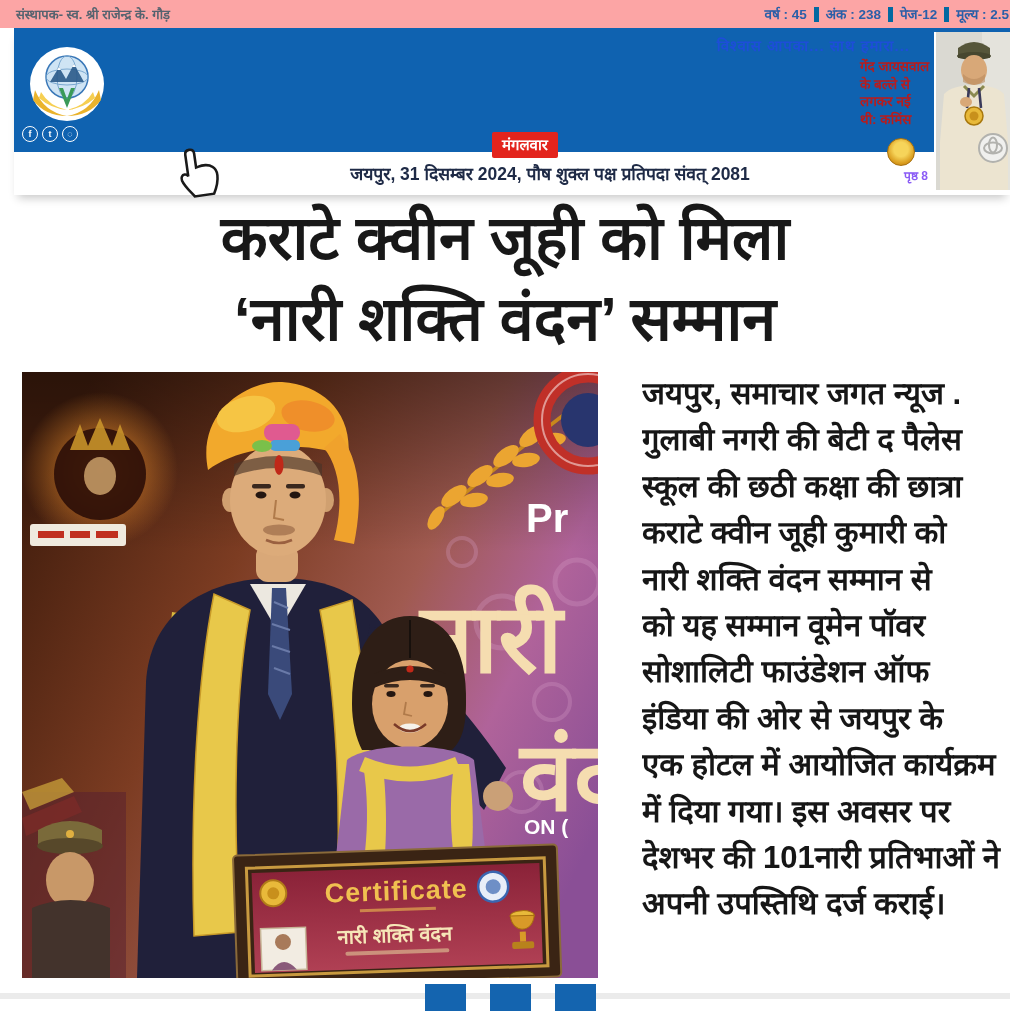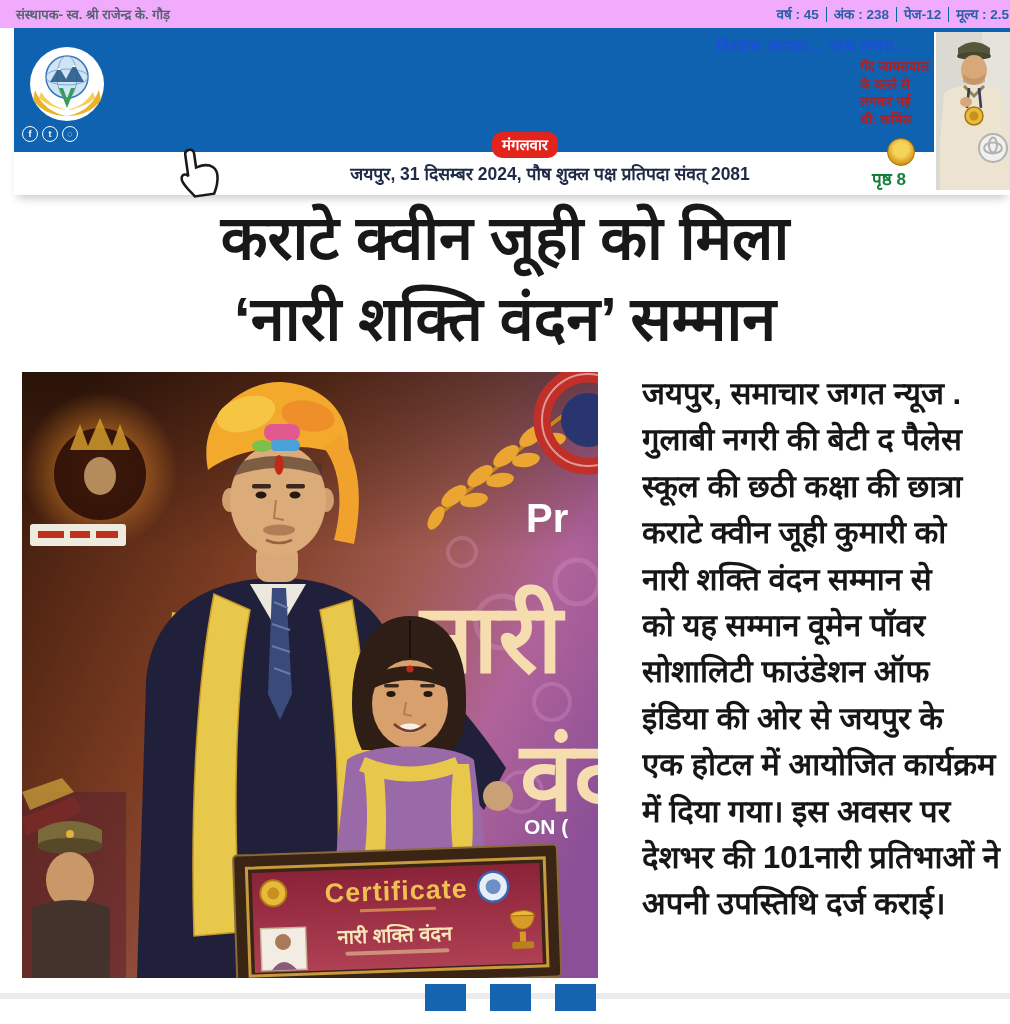--- a/index.html
+++ b/index.html
@@ -1,39 +1,39 @@
 <!DOCTYPE html>
 <html><head>
 <meta charset="utf-8">
 <style>
   html,body{margin:0;padding:0;background:#ffffff;}
   body{font-family:"Liberation Sans","DejaVu Sans",sans-serif;}
   #page{position:relative;width:1010px;height:1024px;background:#fff;overflow:hidden;outline:1px solid #e8e8e8;}
 
   
-  .topstrip{position:absolute;left:0;top:0;width:1010px;height:28px;background:#f0abfc;text-align:center;}
+  .topstrip{position:absolute;left:0;top:0;width:1010px;height:28px;background:#fca5a5;text-align:center;}
   .topstrip .left{position:absolute;left:16px;top:5px;font-size:13px;font-weight:700;color:#56636f;}
   .topstrip .right{position:absolute;right:-6px;top:5px;font-size:13.5px;font-weight:700;color:#2a5fa8;white-space:nowrap;}
-  .topstrip .right span{padding:0 7px;border-right:1px solid #0369a1;}
+  .topstrip .right span{padding:0 7px;border-right:5px solid #0369a1;}
   .topstrip .right span:last-child{border-right:none;}
 
   
   .masthead-wrap{position:absolute;left:14px;top:28px;width:996px;height:167px;background:#fff;box-shadow:0 7px 9px -4px rgba(0,0,0,.22);}
   .blueband{position:absolute;left:0;top:0;width:996px;height:124px;background:#0f62b0;}
   .mh-title{position:absolute;left:180px;top:-6px;width:760px;height:130px;line-height:130px;text-align:center;color:#fff;font-size:94px;font-weight:800;letter-spacing:2px;white-space:nowrap;}
   .mh-tagline{position:absolute;right:100px;top:7px;color:#1d4ed8;font-size:15px;font-weight:700;letter-spacing:1px;}
   .logo{position:absolute;left:14px;top:18px;width:78px;height:80px;}
   .socials{position:absolute;left:8px;top:98px;display:flex;gap:4px;}
   .socials .sico{width:14px;height:14px;border-radius:50%;border:1.4px solid #fff;color:#fff;font-size:9px;font-weight:700;line-height:14px;text-align:center;}
   .mh-site{position:absolute;left:8px;top:114px;color:#fff;font-size:12.5px;font-weight:700;letter-spacing:.4px;margin-top:22px;}
   .side-story{position:absolute;left:846px;top:30px;width:76px;color:#b91c1c;font-size:13.5px;font-weight:700;line-height:17.5px;}
-  .day-badge{position:absolute;left:478px;top:104px;background:#e3241d;color:#fff;font-size:15px;font-weight:700;padding:2px 10px 4px;border-radius:10px;font-family:Liberation Serif, serif;}
+  .day-badge{position:absolute;left:478px;top:104px;background:#e3241d;color:#fff;font-size:15px;font-weight:700;padding:2px 10px 4px;border-radius:2px;font-family:Liberation Serif, serif;}
   .dateline{position:absolute;left:0;top:133px;width:996px;text-align:center;font-size:17.5px;font-weight:700;color:#1e2a46;transform:translateX(38px);}
   .gold-seal{position:absolute;left:873px;top:110px;width:26px;height:26px;border-radius:50%;background:radial-gradient(circle at 50% 40%,#f6d45a 0 35%,#d89a1c 70%,#a8700e 100%);border:1px solid #a8700e;}
-  .page-ref{position:absolute;left:858px;top:139px;width:56px;text-align:left;font-size:17px;font-weight:700;color:#15803d;}
+  .page-ref{position:absolute;left:858px;top:139px;width:56px;text-align:right;font-size:12px;font-weight:700;color:#8b5cf6;}
   .cricketer{position:absolute;left:920px;top:4px;width:76px;height:158px;background:#dad9d2;overflow:hidden;border-left:2px solid #fff;}
   .cursor-icon{position:absolute;left:158px;top:118px;width:52px;height:54px;}
 
   
   .headline{position:absolute;left:30px;top:198px;width:950px;text-align:center;color:#181818;font-weight:800;}
   .headline div{font-size:61px;line-height:81px;letter-spacing:0;}
 
   
   .photo{position:absolute;left:22px;top:372px;width:576px;height:606px;}
   .article{position:absolute;left:606px;top:371px;width:402px;color:#161616;overflow:hidden;margin-left:36px;}

